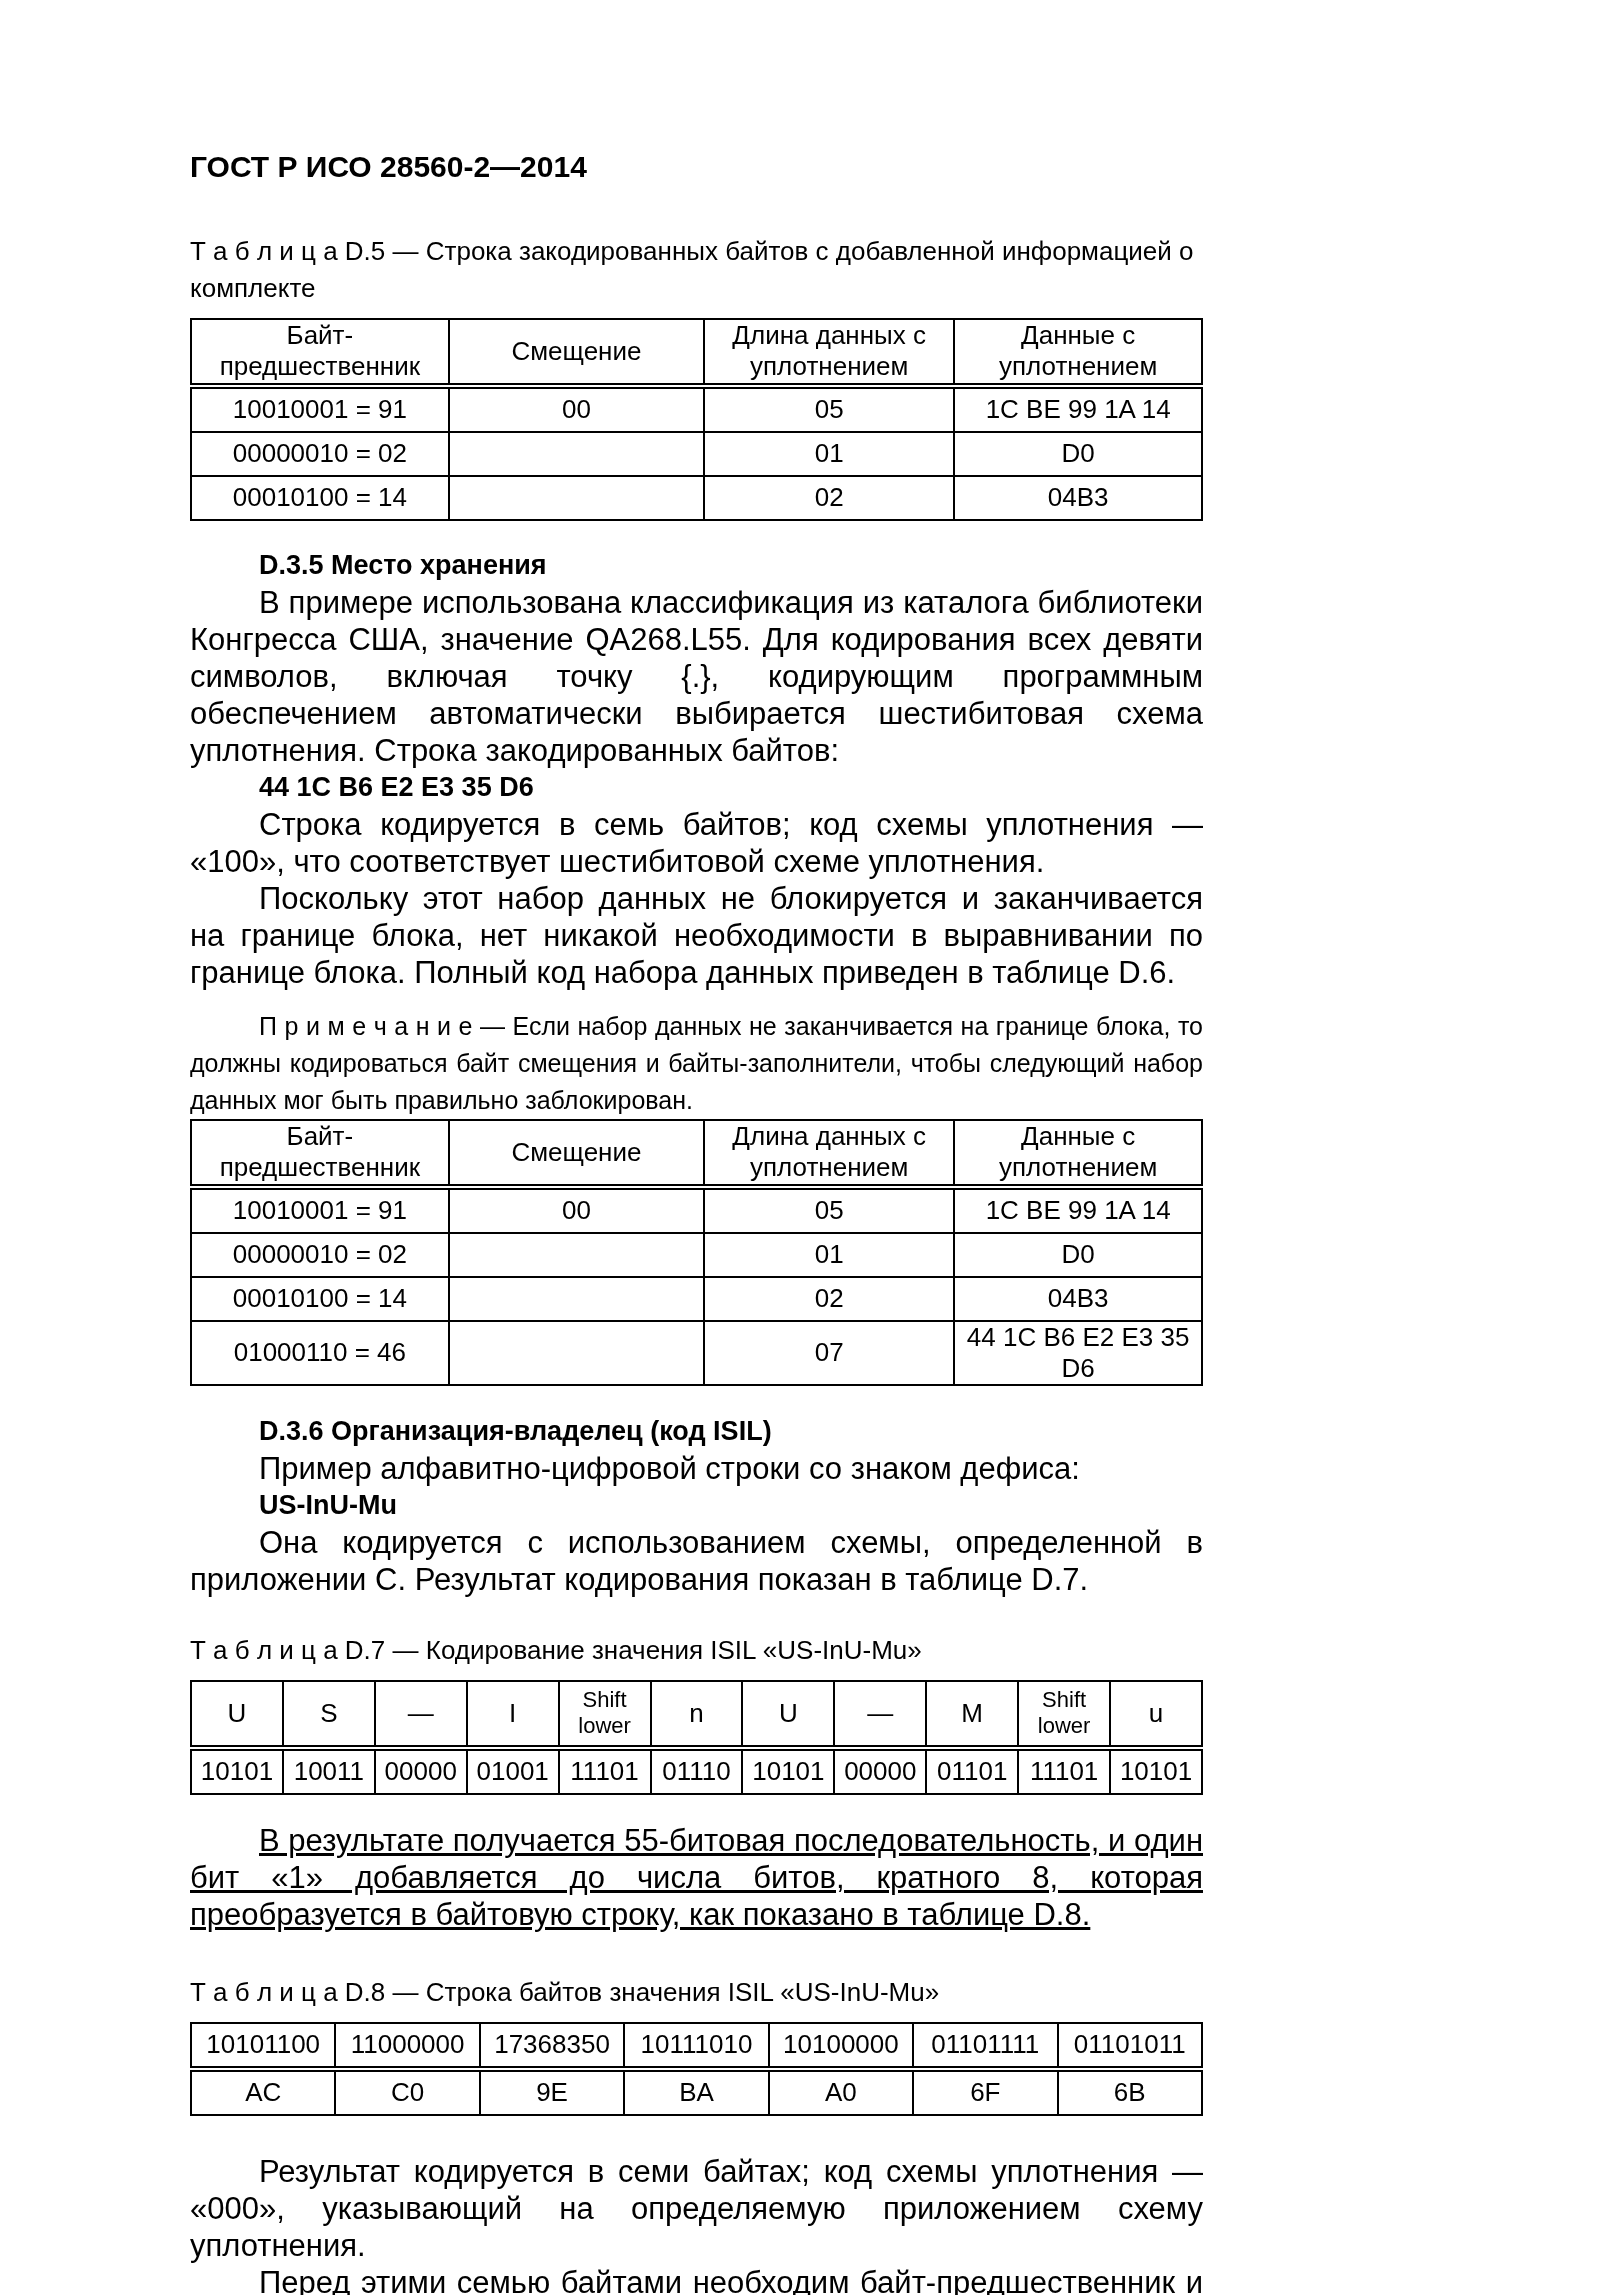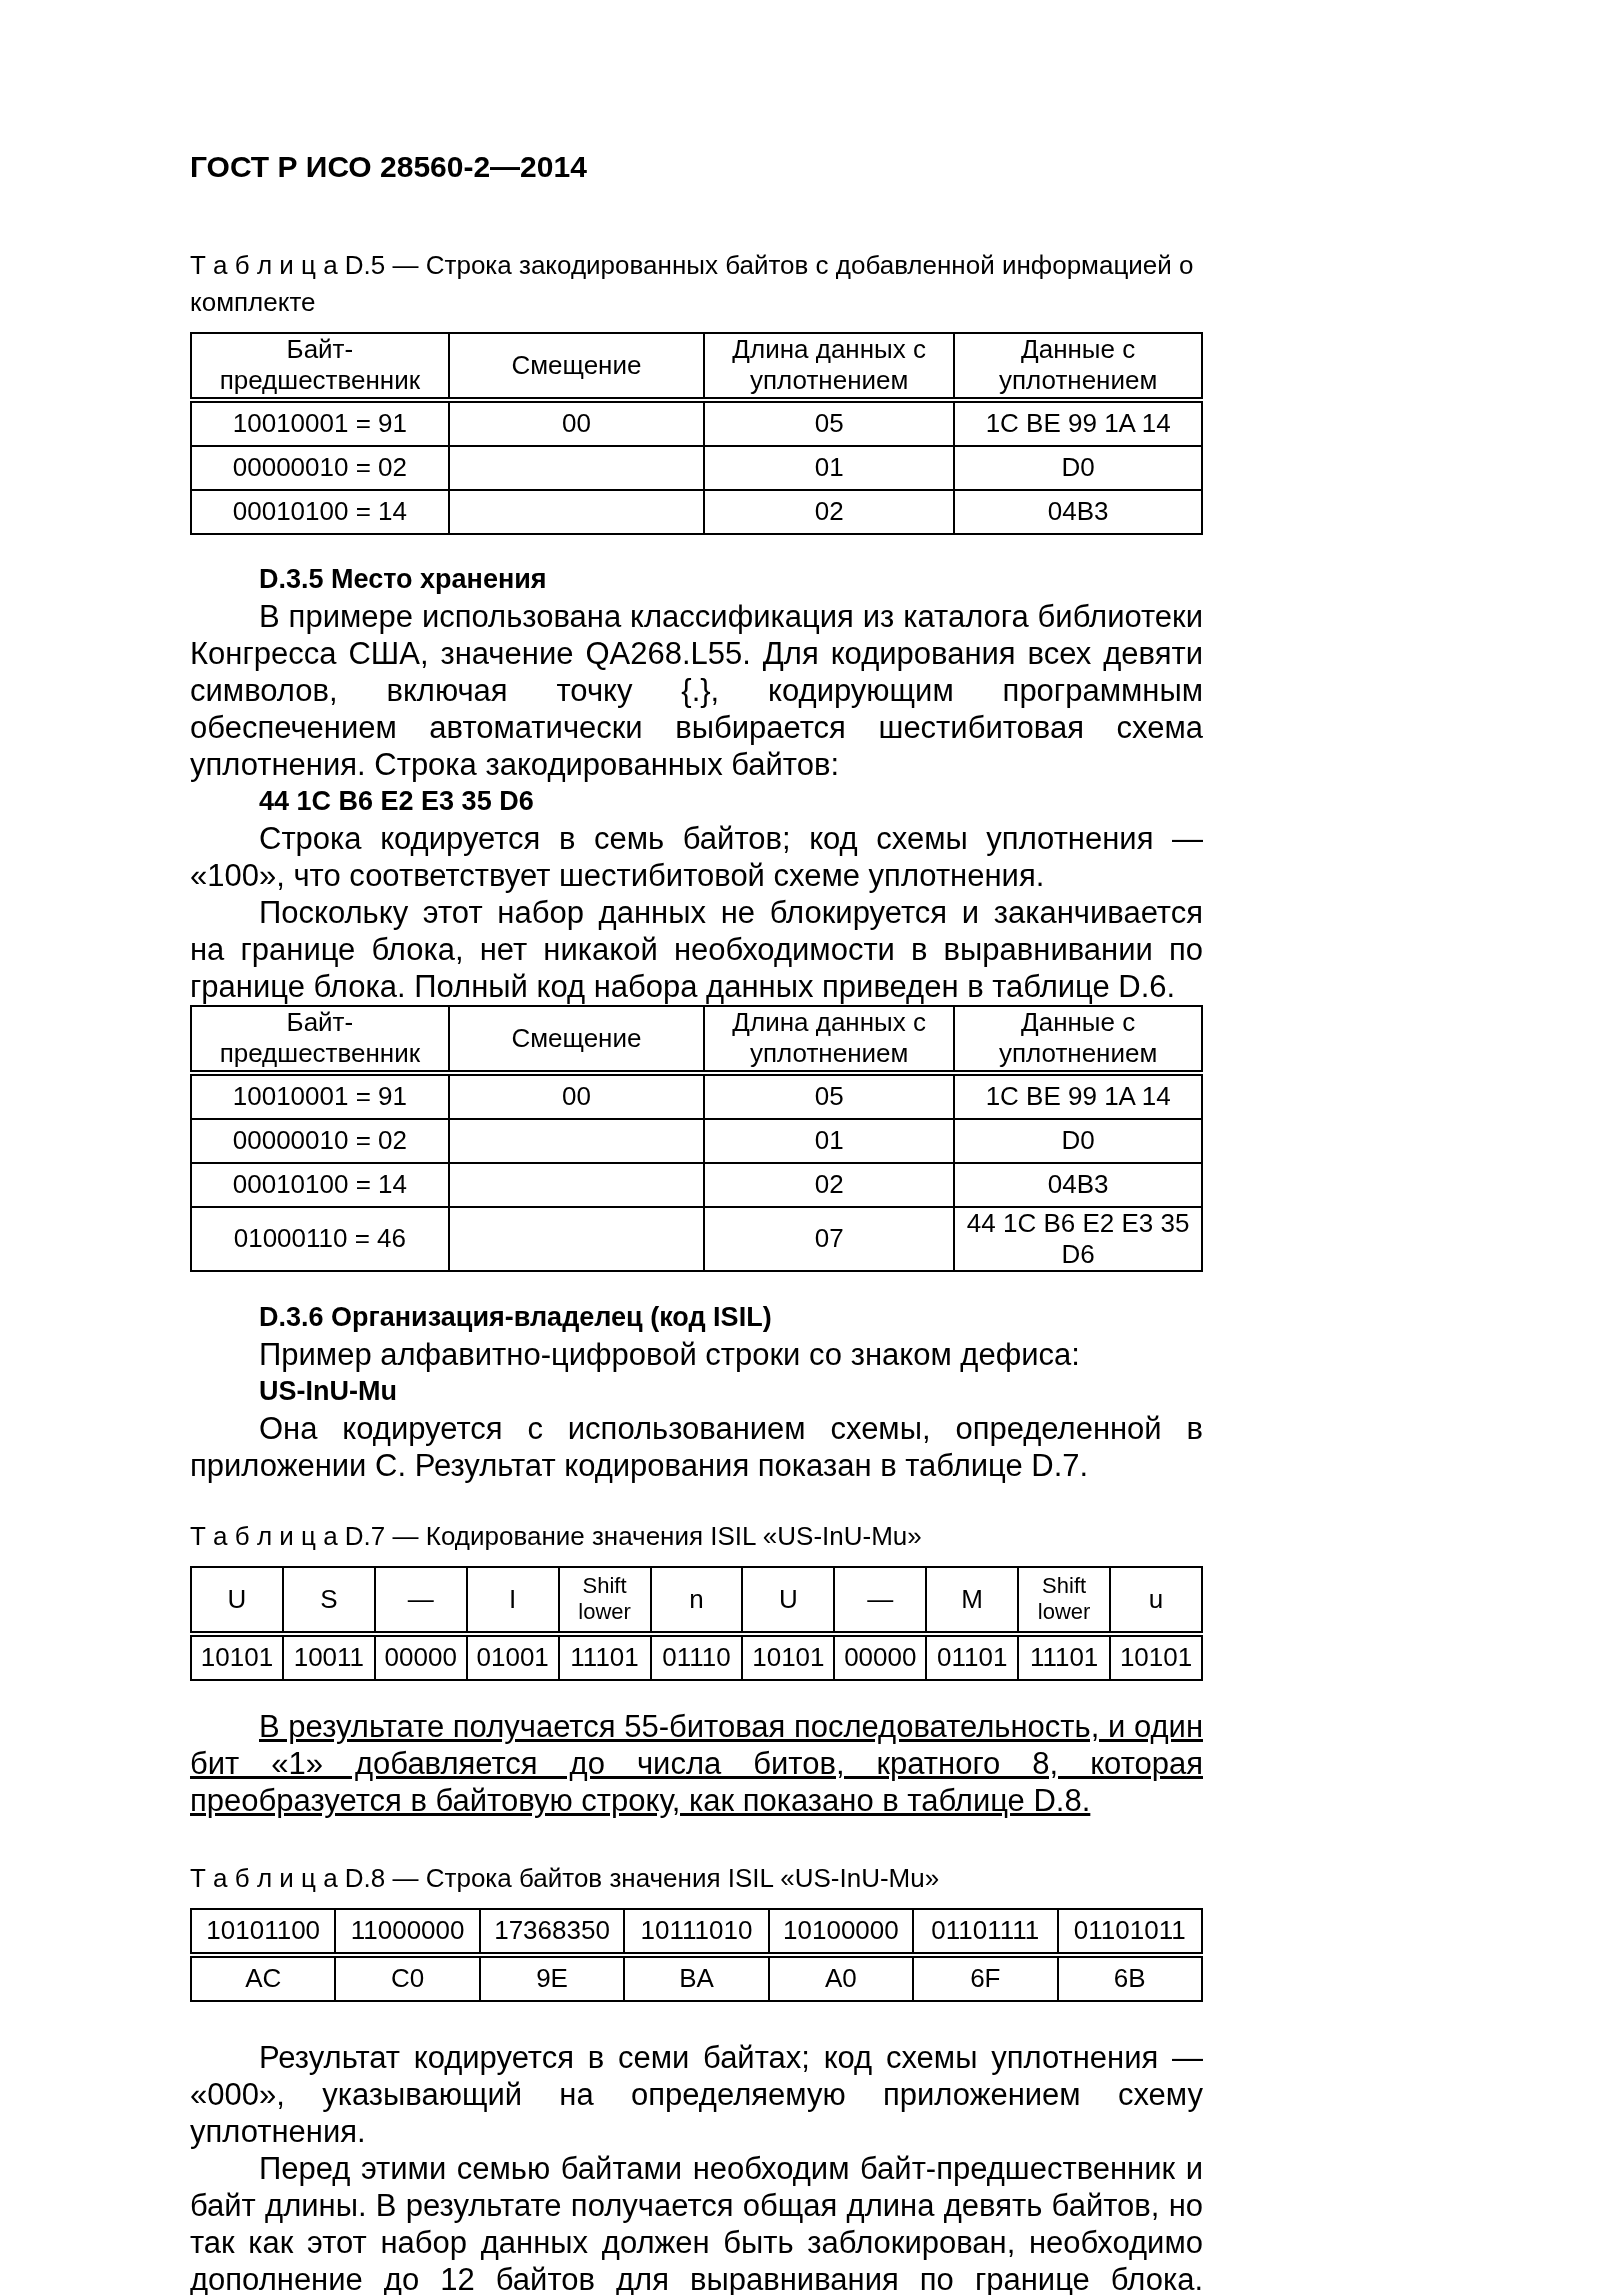--- a/index.html
+++ b/index.html
@@ -10,21 +10,21 @@
     background:#ffffff;
     color:#000000;
     font-family:"Liberation Sans",sans-serif;
     box-sizing:border-box;
     padding:148px 124px 0 190px;
     overflow:hidden;
   }
   p,h3,div{margin:0;}
   .doc-header{font-weight:bold;font-size:30px;line-height:38px;}
   .caption{font-size:26px;line-height:37px;text-align:left;}
-  .cap-d5{margin-top:61px;margin-bottom:10.5px;}
+  .cap-d5{margin-top:47px;margin-bottom:10.5px;}
   .cap-d6{margin-top:15.7px;margin-bottom:10.5px;}
   .cap-d7{margin-top:34px;margin-bottom:10.5px;}
   .cap-d8{margin-top:41px;margin-bottom:10.5px;}
 
   table{border-collapse:collapse;width:100%;table-layout:fixed;}
   th,td{
     border:2px solid #000;
     text-align:center;
     vertical-align:middle;
     font-size:26px;
@@ -91,20 +91,21 @@
         <td>04B3</td>
       </tr>
     </tbody>
   </table>
 
   <h3 class="sec sec-d35">D.3.5  Место хранения</h3>
   <p class="body ind">В примере использована классификация из каталога библиотеки Конгресса США, значение QA268.L55. Для кодирования всех девяти символов, включая точку {.}, кодирующим программным обеспечением автоматически выбирается шестибитовая схема уплотнения. Строка закодированных байтов:</p>
   <p class="code">44 1C B6 E2 E3 35 D6</p>
   <p class="body ind">Строка кодируется в семь байтов; код схемы уплотнения — «100», что соответствует шестибитовой схеме уплотнения.</p>
   <p class="body ind">Поскольку этот набор данных не блокируется и заканчивается на границе блока, нет никакой необходимости в выравнивании по границе блока. Полный код набора данных приведен в таблице D.6.</p>
+  <p class="note">П р и м е ч а н и е — Если набор данных не заканчивается на границе блока, то должны кодироваться байт смещения и байты-заполнители, чтобы следующий набор данных мог быть правильно заблокирован.</p>
 
 
   <table class="t4">
     <colgroup>
         <col style="width:25.5%">
         <col style="width:25.25%">
         <col style="width:24.75%">
         <col style="width:24.5%">
       </colgroup>
     <thead>

